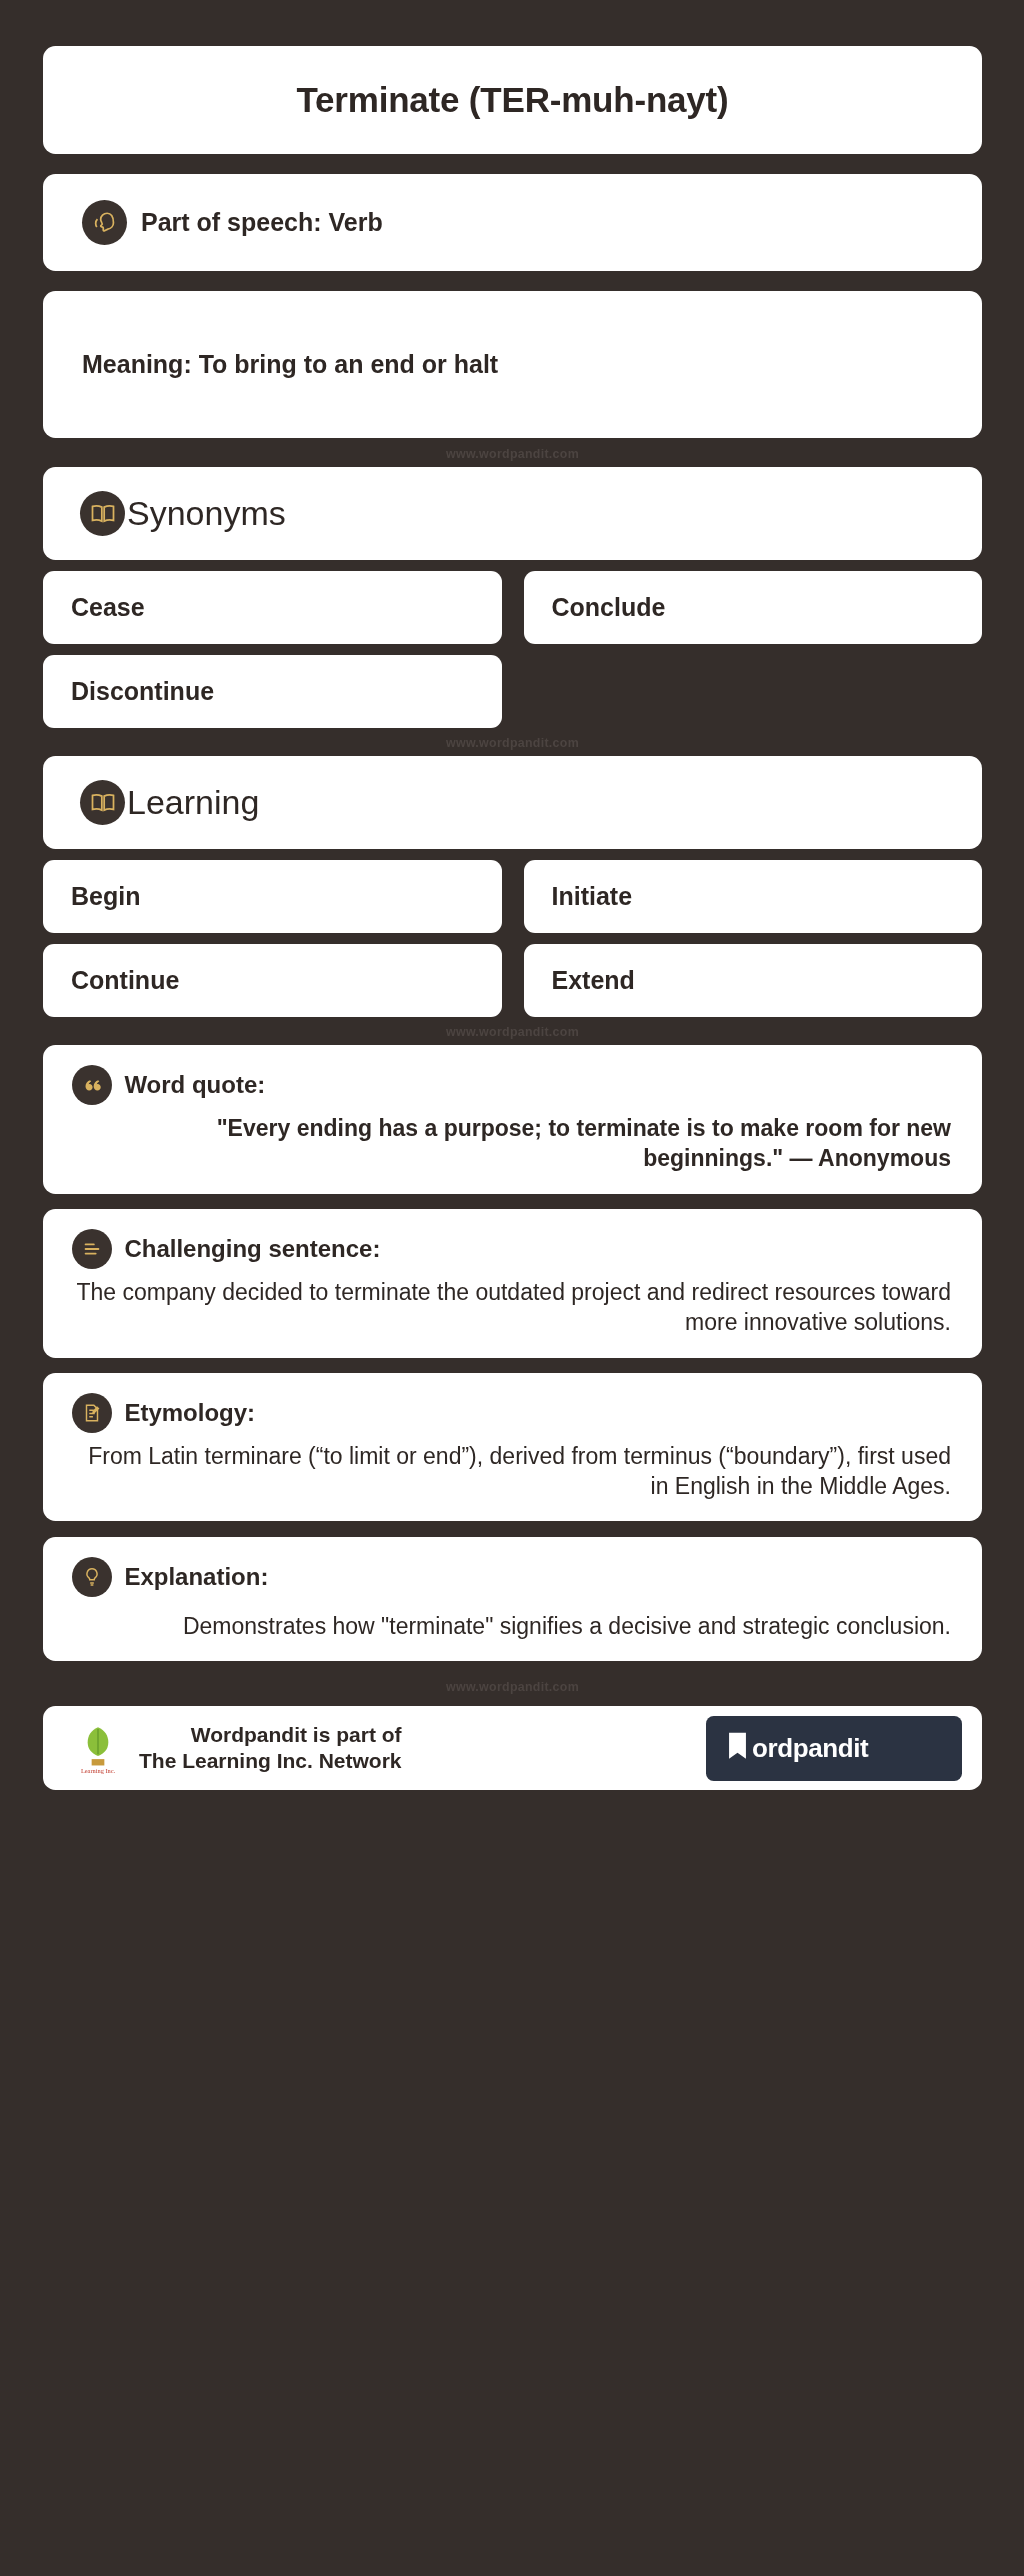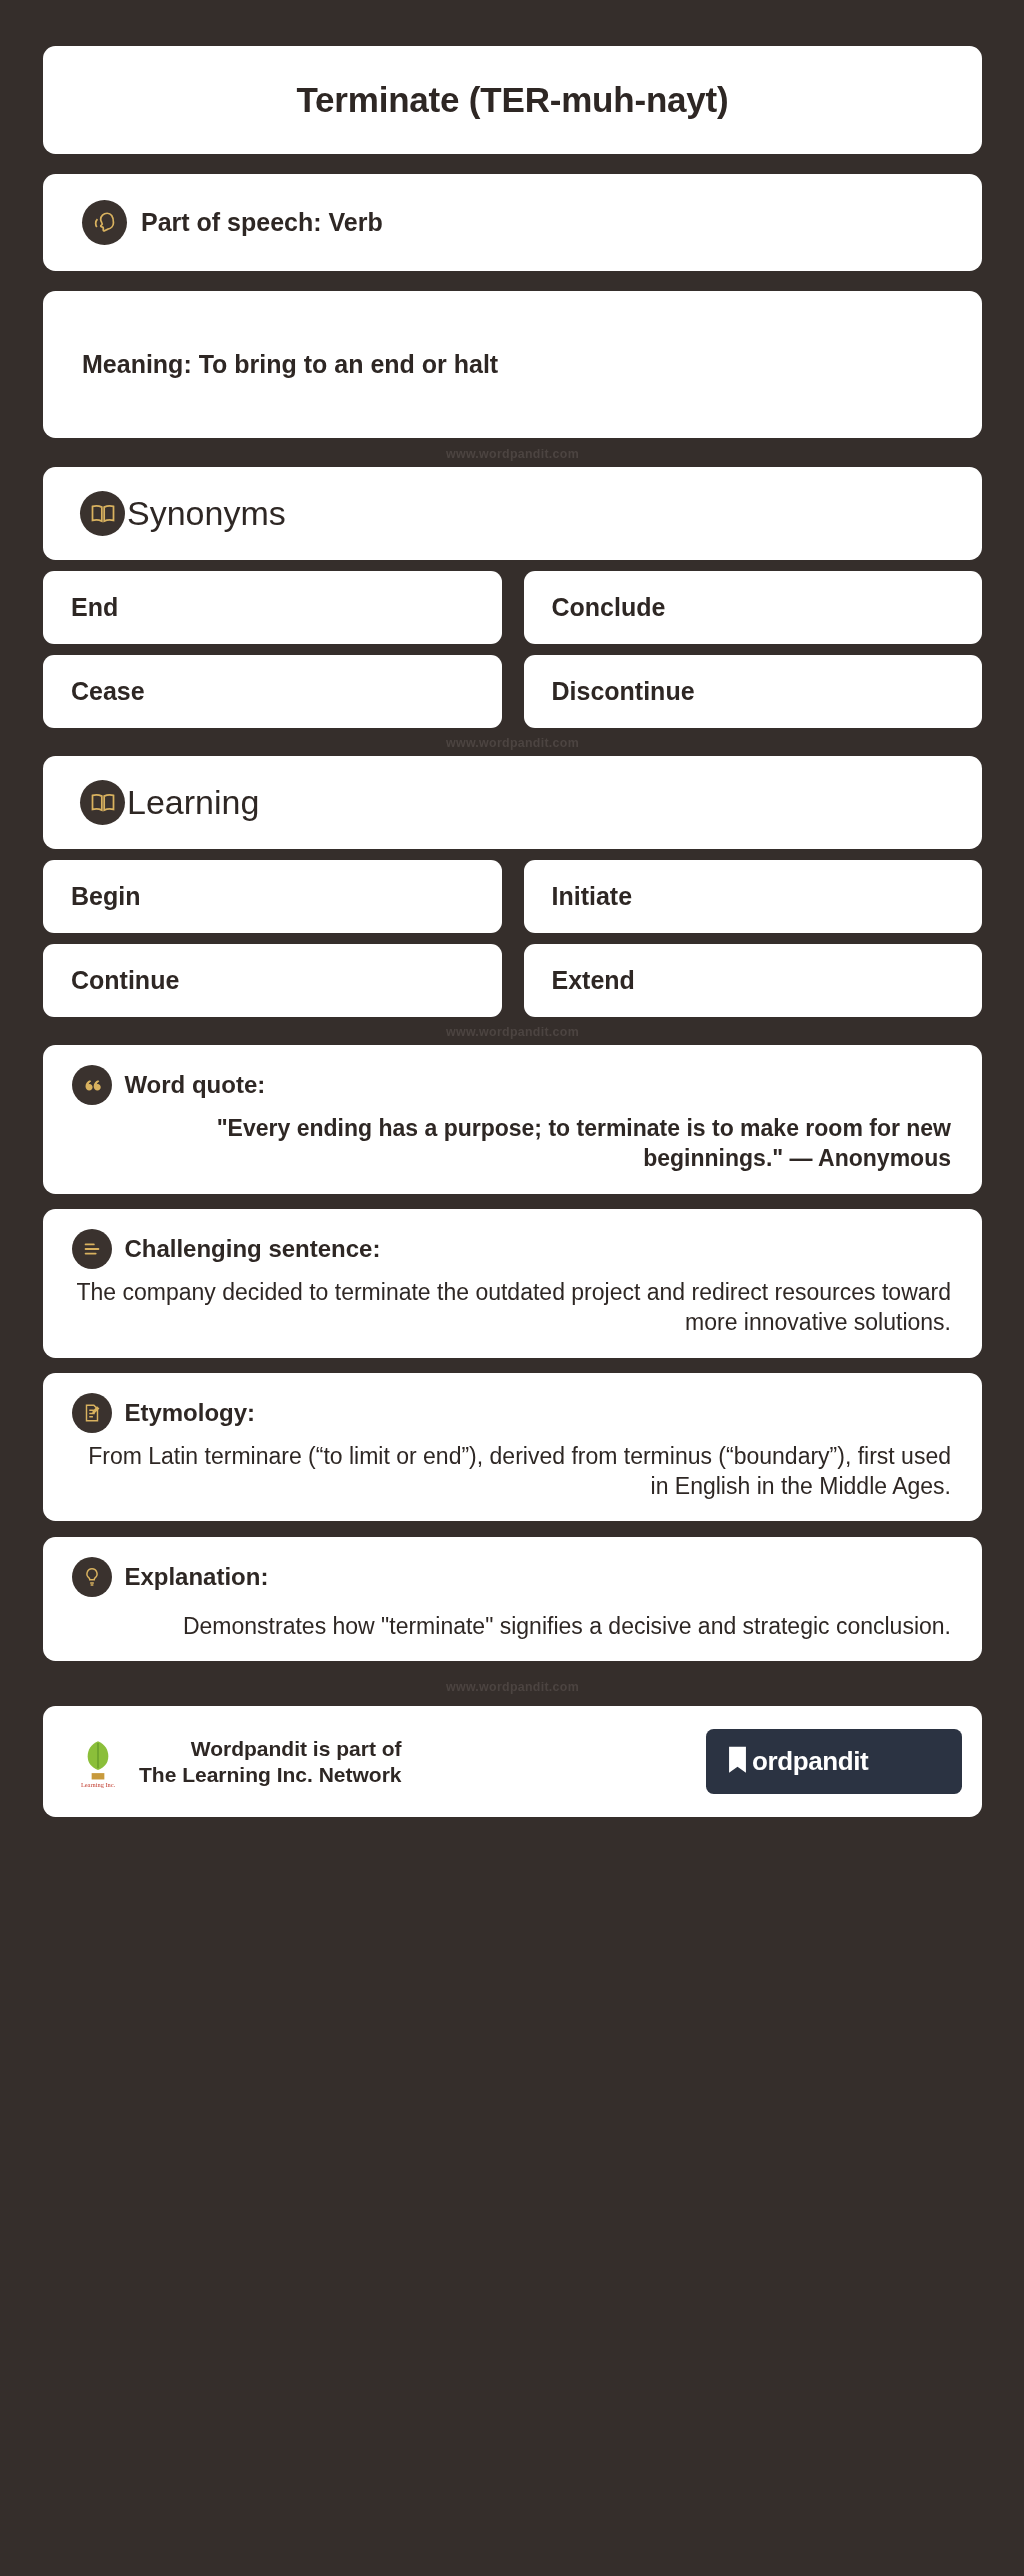--- a/index.html
+++ b/index.html
@@ -150,21 +150,21 @@
     line-height: 1.32;
   }
   .quote-body {
     font-size: 23px;
     font-weight: bold;
     color: #2e2724;
     line-height: 1.32;
   }
   
   .footer-card {
-    height: 111px;
+    height: 84px;
     display: flex;
     align-items: center;
     padding: 0 20px 0 31px;
     margin-top: 6.2px;
     justify-content: space-between;
   }
   .footer-left {
     display: flex;
     align-items: center;
   }
@@ -224,27 +224,24 @@
       <svg width="28" height="28" viewBox="0 0 24 24" fill="none" stroke="#d9b25f" stroke-width="1.5">
         <path d="M3 5.5c2.6-.8 5.2-.8 8 .6v12c-2.8-1.4-5.4-1.4-8-.6v-12z"></path>
         <path d="M21 5.5c-2.6-.8-5.2-.8-8 .6v12c2.8-1.4 5.4-1.4 8-.6v-12z"></path>
       </svg>
     </span>
     <div class="section-title">Synonyms</div>
   </div>
 
   <div class="word-grid grid-gap">
     <div class="word-card">
-      <span class="word-text">End</span>
+      <span class="word-text">Cease</span>
     </div>
     <div class="word-card">
       <span class="word-text">Conclude</span>
-    </div>
-    <div class="word-card">
-      <span class="word-text">Cease</span>
     </div>
     <div class="word-card">
       <span class="word-text">Discontinue</span>
     </div>
   </div>
 
   <div class="watermark">www.wordpandit.com</div>
 
   <div class="card section-card">
     <span class="circ">

